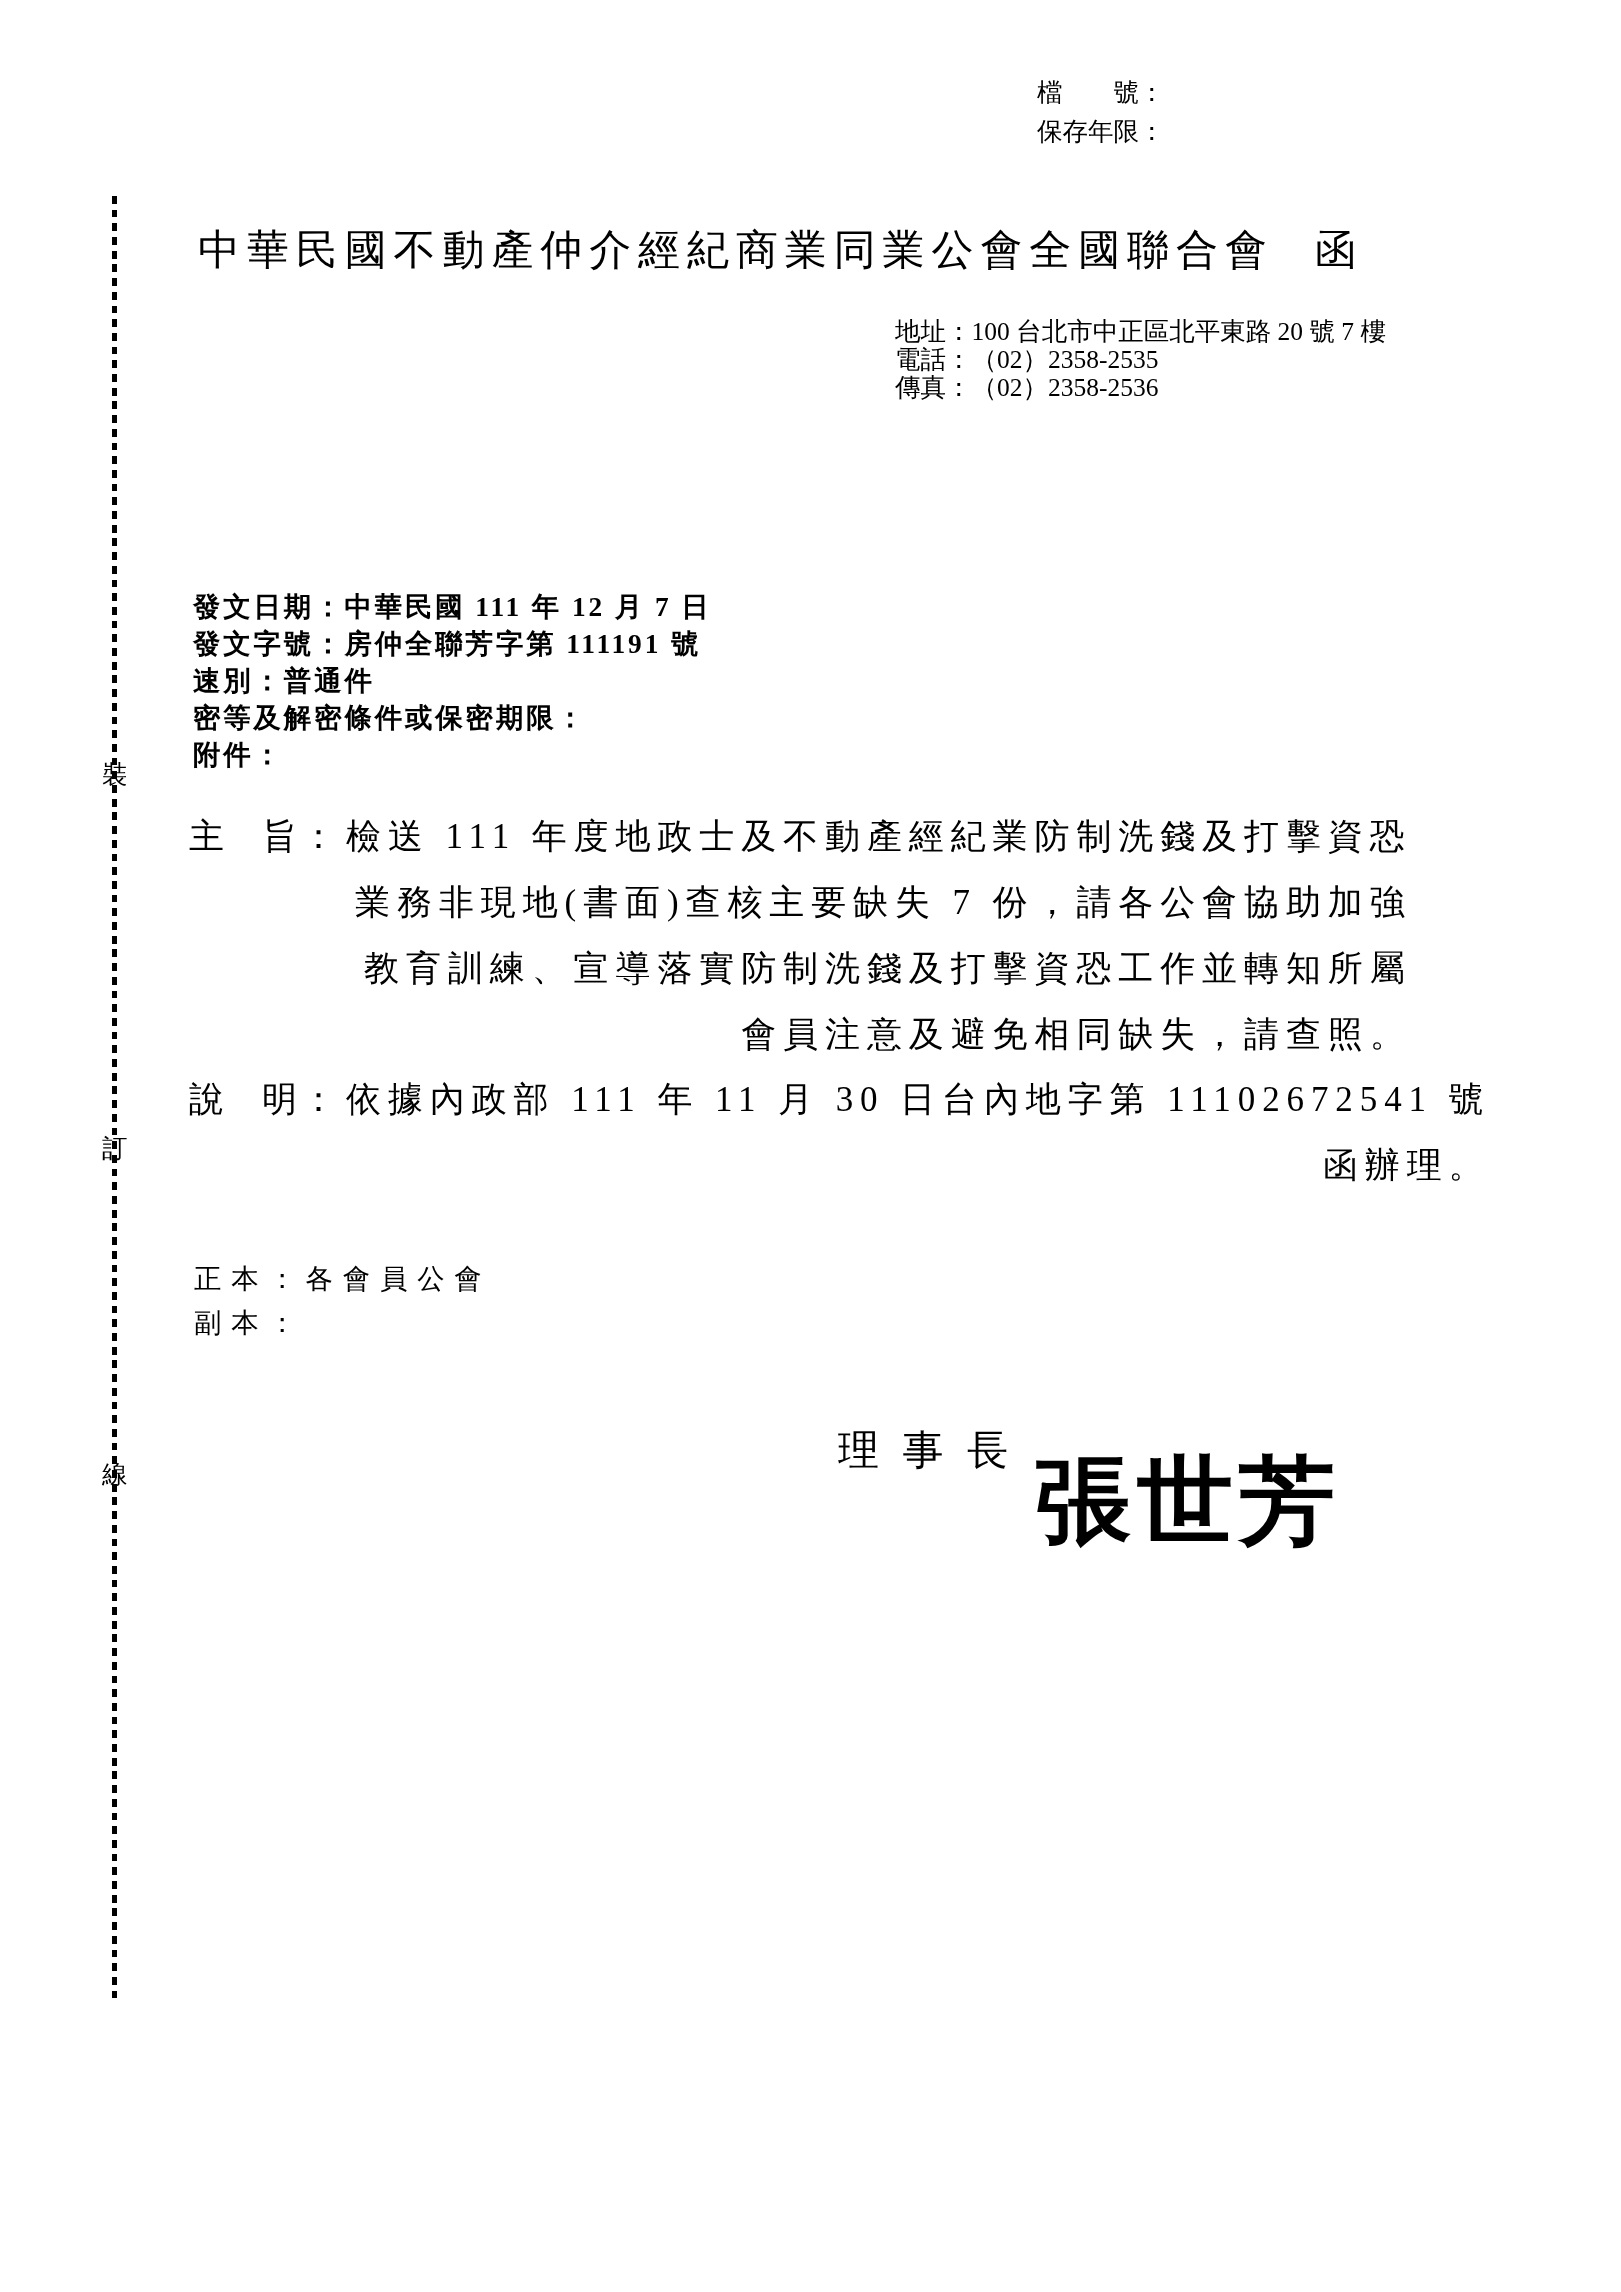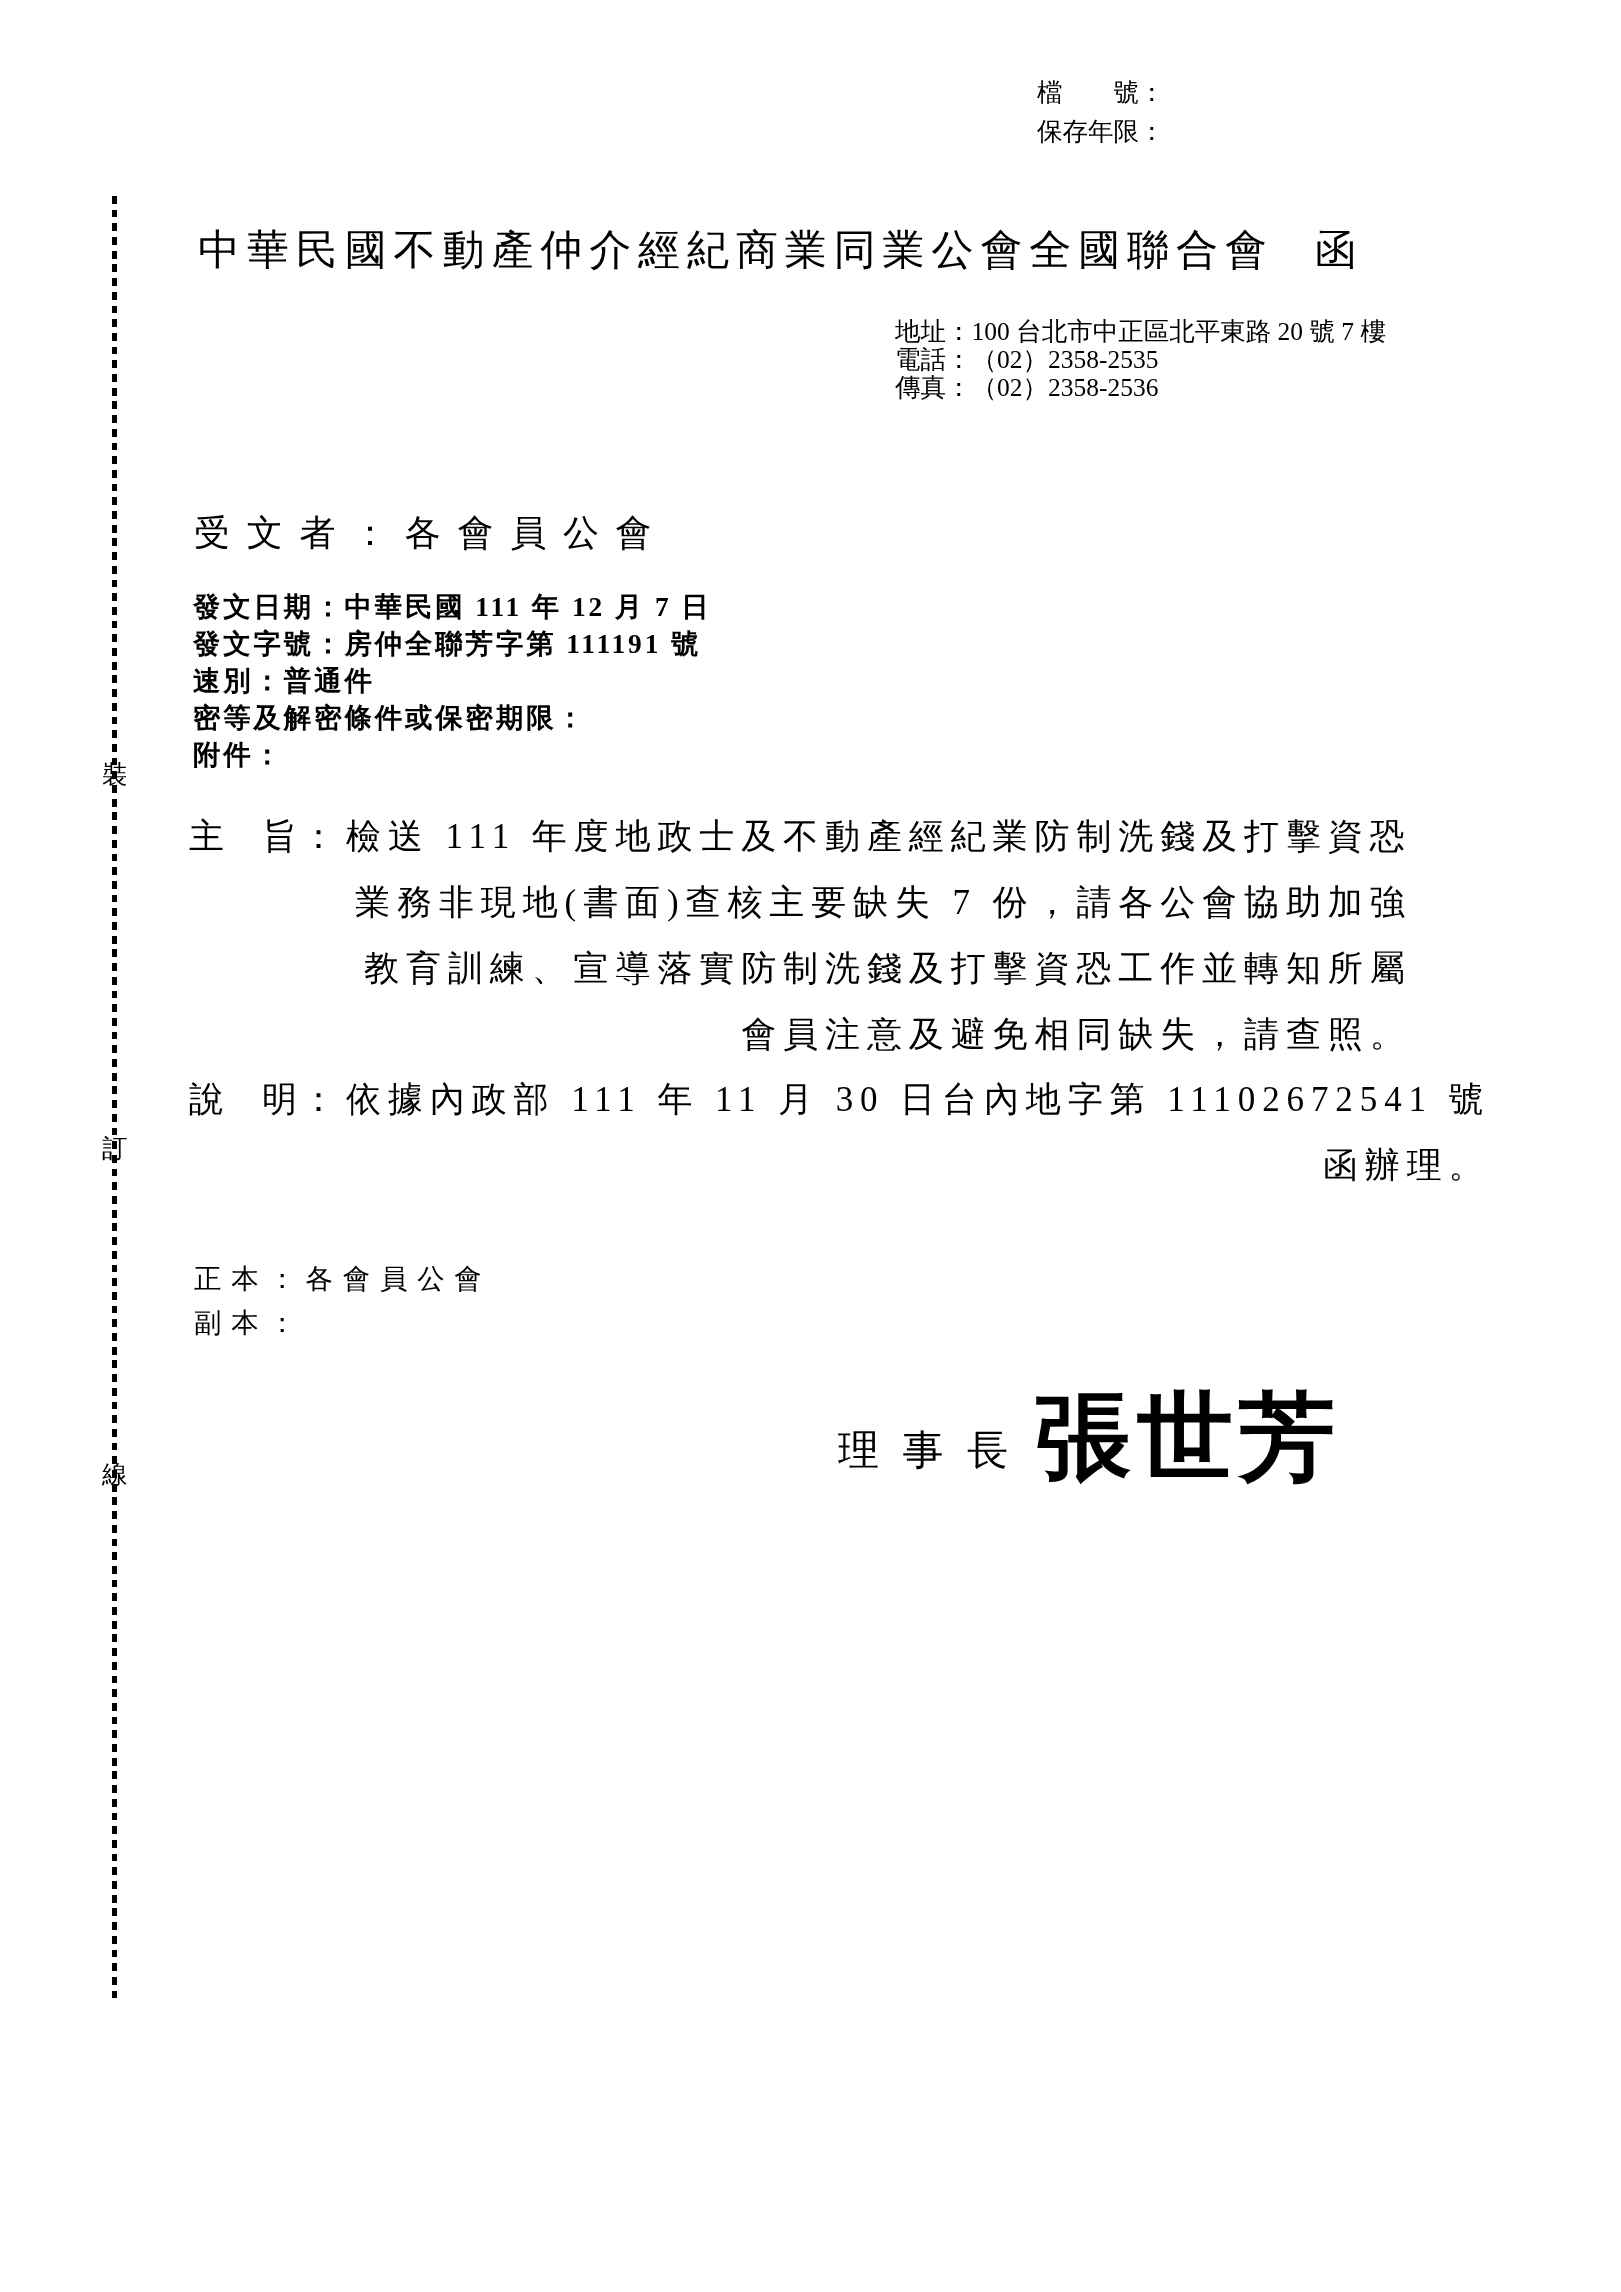--- a/index.html
+++ b/index.html
@@ -119,21 +119,21 @@
     position: absolute;
     left: 838px;
     top: 1423px;
     font-size: 41px;
     letter-spacing: 23.5px;
     white-space: nowrap;
   }
   .sig-name {
     position: absolute;
     left: 1035px;
-    top: 1374px;
+    top: 1438px;
     font-size: 96px;
     font-weight: bold;
     letter-spacing: 5.9px;
     white-space: nowrap;
   }
 
   
   .binding-line {
     position: absolute;
     left: 112px;
@@ -176,21 +176,20 @@
     <span>中華民國不動產仲介經紀商業同業公會全國聯合會</span>
     <span class="doc-type">函</span>
   </div>
 
   <div class="contact">
     <div>地址：100 台北市中正區北平東路 20 號 7 樓</div>
     <div>電話：（02）2358-2535</div>
     <div>傳真：（02）2358-2536</div>
   </div>
 
-  <div class="recipient">受文者：各會員公會</div>
 
   <div class="meta">
     <div>發文日期：中華民國 111 年 12 月 7 日</div>
     <div>發文字號：房仲全聯芳字第 111191 號</div>
     <div>速別：普通件</div>
     <div>密等及解密條件或保密期限：</div>
     <div>附件：</div>
   </div>
 
   <div class="section section-subject">

